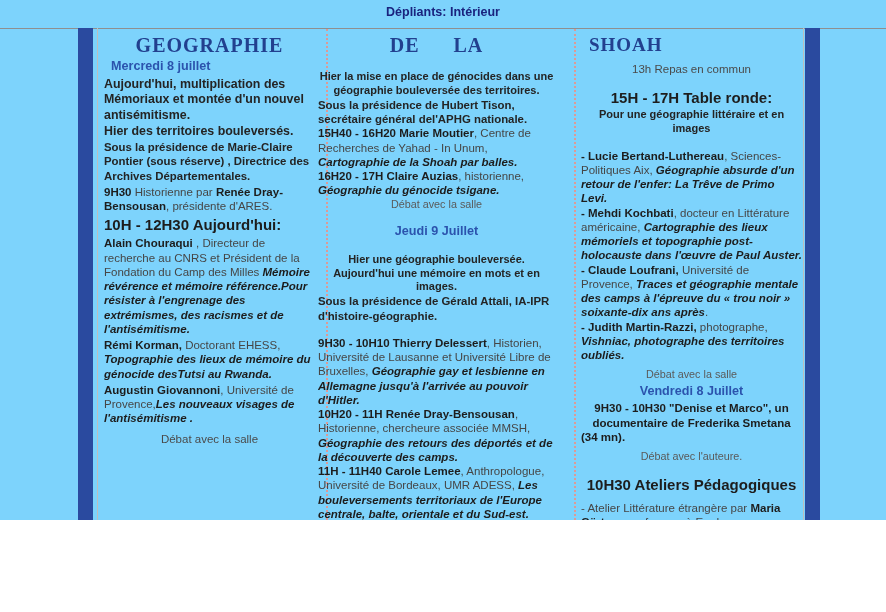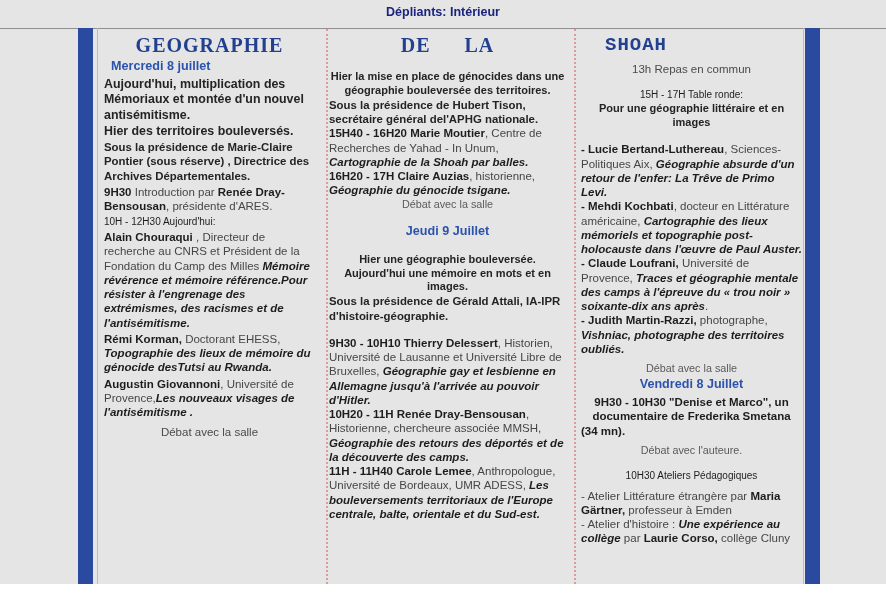--- a/index.html
+++ b/index.html
@@ -1,17 +1,17 @@
 <!DOCTYPE html>
 <html><head>
 <meta charset="utf-8">
 <style>
   html,body{margin:0;padding:0;background:#ffffff;}
   #stage{
-    position:relative;width:886px;height:584px;background:#e5e5e5;overflow:hidden;
+    position:relative;width:886px;height:520px;background:#7dd3fc;overflow:hidden;
     font-family:"Liberation Sans","DejaVu Sans",sans-serif;color:#464646;
   }
   
   #page-title{
     position:absolute;top:5px;left:0;width:100%;text-align:center;
     font-size:12.5px;font-weight:bold;color:#1a237e;
   }
   
   #top-rule{position:absolute;left:0;top:28px;width:886px;height:0;border-top:1px solid #8f8f8f;}
   #bottom-rule{position:absolute;left:93px;top:600px;width:712px;height:0;border-top:1px solid #8f8f8f;}
@@ -21,45 +21,45 @@
   .accent-bar{position:absolute;top:28px;width:15px;height:574px;background:#2a4a9f;}
   #bar-left{left:78px;}
   #bar-right{left:805px;}
   .fold{position:absolute;top:29px;height:571px;width:0;border-left:2px dotted #dd9a96;}
   #fold-1{left:326px;}
   #fold-2{left:574px;}
 
   
   .col{position:absolute;top:30px;height:568px;overflow:hidden;}
   #col1{left:104px;width:211px;}
-  #col2{left:329px;width:237px;}
+  #col2{left:318px;width:237px;}
   #col3{left:581px;width:221px;}
 
   .panel-title{
     font-family:"Liberation Serif","DejaVu Serif",serif;font-weight:bold;
     color:#22408f;font-size:20px;letter-spacing:1px;margin:4px 0 0 0;
   }
   #col1 .panel-title{text-align:center;}
   #col2 .panel-title{text-align:center;word-spacing:28px;}
-  #col3 .panel-title{margin-left:24px;font-size:19px;font-family:Liberation Mono, monospace;}
+  #col3 .panel-title{margin-left:8px;font-size:19px;}
 
   
   .blk{margin:0;font-size:11.5px;line-height:1.24;}
   .ac{text-align:center;}
   .gap-s{margin-top:6px;}
   .gap-m{margin-top:13px;}
   .gap-l{margin-top:2px;}
   .b{font-weight:bold;color:#1d1d1d;}
   .bi{font-weight:bold;font-style:italic;color:#1d1d1d;}
   .date{color:#2b53ad;font-weight:bold;font-size:12.6px;}
   .indent{padding-left:7px;}
   .lead{font-weight:bold;color:#242424;font-size:12.4px;line-height:1.28;}
   .lead-lg{font-weight:bold;color:#242424;font-size:11px;line-height:1.26;}
   .pres{font-weight:bold;color:#242424;font-size:11.4px;line-height:1.26;}
-  .sub{font-weight:normal;color:#1d1d1d;font-size:10px;}
+  .sub{font-weight:bold;color:#1d1d1d;font-size:15px;}
   .debat{font-size:10.8px;color:#5a5a5a;}
   .note{font-size:11.5px;color:#4a4a4a;}
 </style>
 </head>
 <body>
 
 <div id="stage">
 
   <div id="page-title">Dépliants: Intérieur</div>
 
@@ -72,21 +72,21 @@
   <div id="fold-1" class="fold"></div>
   <div id="fold-2" class="fold"></div>
 
   <div id="col1" class="col">
     <h1 class="panel-title">GEOGRAPHIE</h1>
     <div>
         <p class="blk date indent gap-l"><span>Mercredi 8 juillet</span></p>
         <p class="blk lead gap-l"><span>Aujourd'hui, multiplication des Mémoriaux et montée d'un nouvel antisémitisme.</span></p>
         <p class="blk lead"><span>Hier des territoires bouleversés.</span></p>
         <p class="blk pres"><span>Sous la présidence de Marie-Claire Pontier (sous réserve) , Directrice des Archives Départementales.</span></p>
-        <p class="blk  gap-l"><span class="b">9H30</span><span> Introduction par </span><span class="b">Renée Dray-Bensousan</span><span>, présidente d'ARES.</span></p>
+        <p class="blk  gap-l"><span class="b">9H30</span><span> Historienne par </span><span class="b">Renée Dray-Bensousan</span><span>, présidente d'ARES.</span></p>
         <p class="blk sub gap-l"><span>10H - 12H30 Aujourd'hui:</span></p>
         <p class="blk  gap-l"><span class="b">Alain Chouraqui</span><span> , Directeur de recherche au CNRS et Président de  la Fondation du Camp des Milles </span><span class="bi">Mémoire révérence et mémoire référence.Pour résister à l'engrenage des extrémismes, des racismes et de l'antisémitisme.</span></p>
         <p class="blk  gap-l"><span class="b">Rémi Korman,</span><span> Doctorant EHESS, </span><span class="bi">Topographie des lieux de mémoire du génocide desTutsi au Rwanda.</span></p>
         <p class="blk  gap-l"><span class="b">Augustin Giovannoni</span><span>, Université de Provence,</span><span class="bi">Les nouveaux visages de l'antisémitisme .</span></p>
         <p class="blk note ac gap-s"><span>Débat avec la salle</span></p>
       </div>
   </div>
 
   <div id="col2" class="col">
     <h1 class="panel-title">DE LA</h1>

